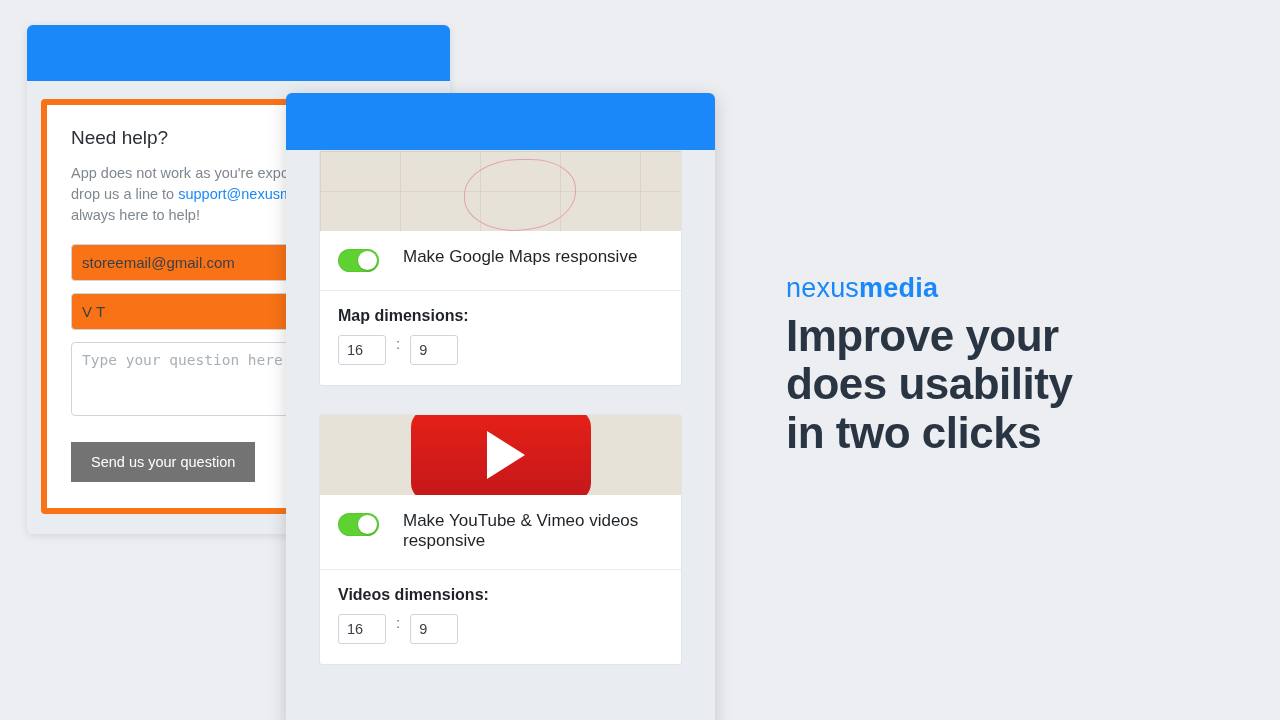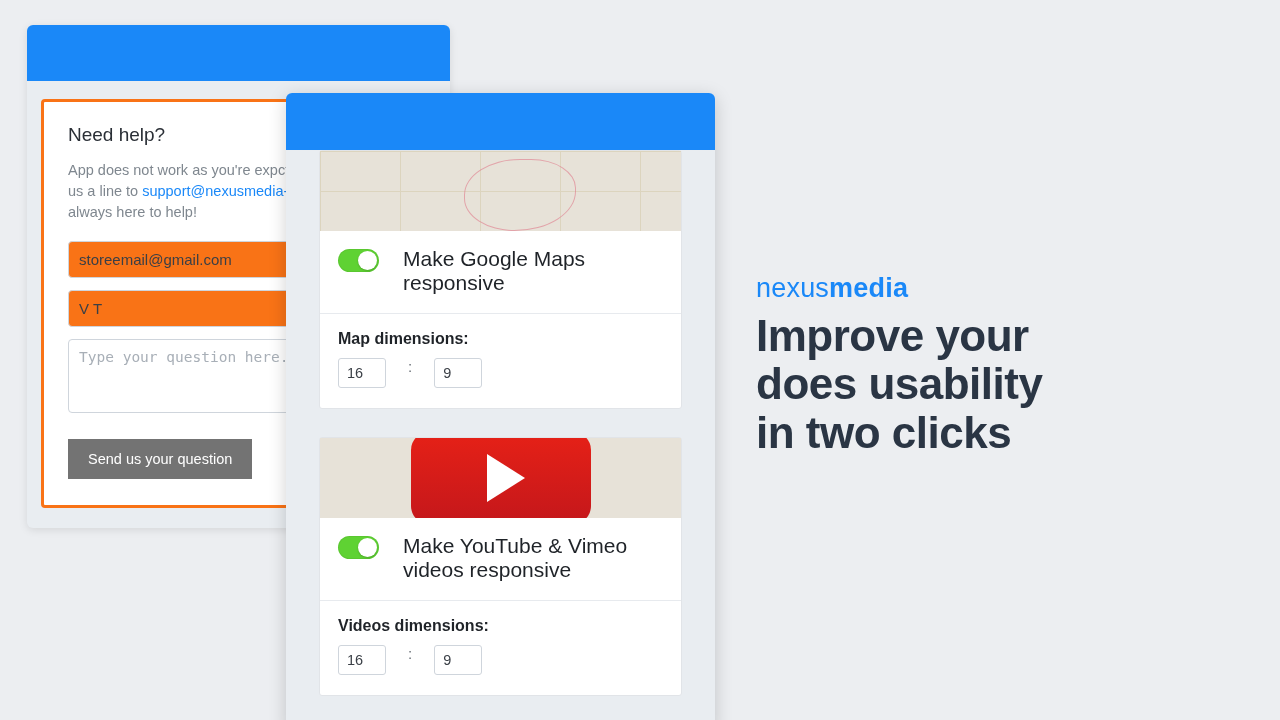--- a/index.html
+++ b/index.html
@@ -23,21 +23,21 @@
   box-shadow: 0 2px 8px rgba(0,0,0,0.1);
   overflow: hidden;
 }
 .win-back .blue-bar {
   height: 56px;
   background: #1a88f8;
 }
 .help-card {
   margin: 18px 14px 20px 14px;
   background: #fff;
-  border: 3px solid #f97316;
+  border: 6px solid #f97316;
   border-radius: 4px;
   padding: 22px 24px 26px 24px;
 }
 .help-title {
   font-size: 19px;
   color: #2a2f36;
   margin-bottom: 14px;
   font-weight: 500;
 }
 .help-desc {
@@ -150,21 +150,21 @@
   border-top: 24px solid transparent;
   border-bottom: 24px solid transparent;
   margin-left: 10px;
 }
 
 .toggle-row {
   display:flex;
   align-items:flex-start;
   gap: 24px;
   padding: 16px 18px 18px 18px;
-  font-size: 21px;
+  font-size: 17px;
   color: #1f2328;
 }
 .toggle {
   width: 41px; height: 23px;
   background: #5fd233;
   border-radius: 12px;
   position: relative;
   flex-shrink: 0;
   margin-top: 2px;
   box-shadow: inset 0 0 0 1px rgba(0,0,0,0.05);
@@ -186,36 +186,36 @@
 }
 .dim-label {
   font-size: 16px;
   font-weight: 600;
   color: #1f2328;
   margin-bottom: 10px;
 }
 .dim-inputs {
   display:flex;
   align-items:flex-start;
-  gap: 22px;
+  gap: 10px;
 }
 .dim-inputs input {
   width: 48px;
   padding: 6px 8px;
   border: 1px solid #cfd5dc;
   border-radius: 3px;
   font-size: 14.5px;
   color: #3a3f46;
 }
 .dim-inputs .colon { color: #6a7077; font-size: 15px; }
 
 
 .right-copy {
   position:absolute;
-  left: 756px;
+  left: 786px;
   top: 273px;
   width: 380px;
 }
 .brand {
   font-size: 27px;
   font-weight: 400;
   color: #1a88f8;
   letter-spacing: 0.2px;
   margin-bottom: 8px;
 }

